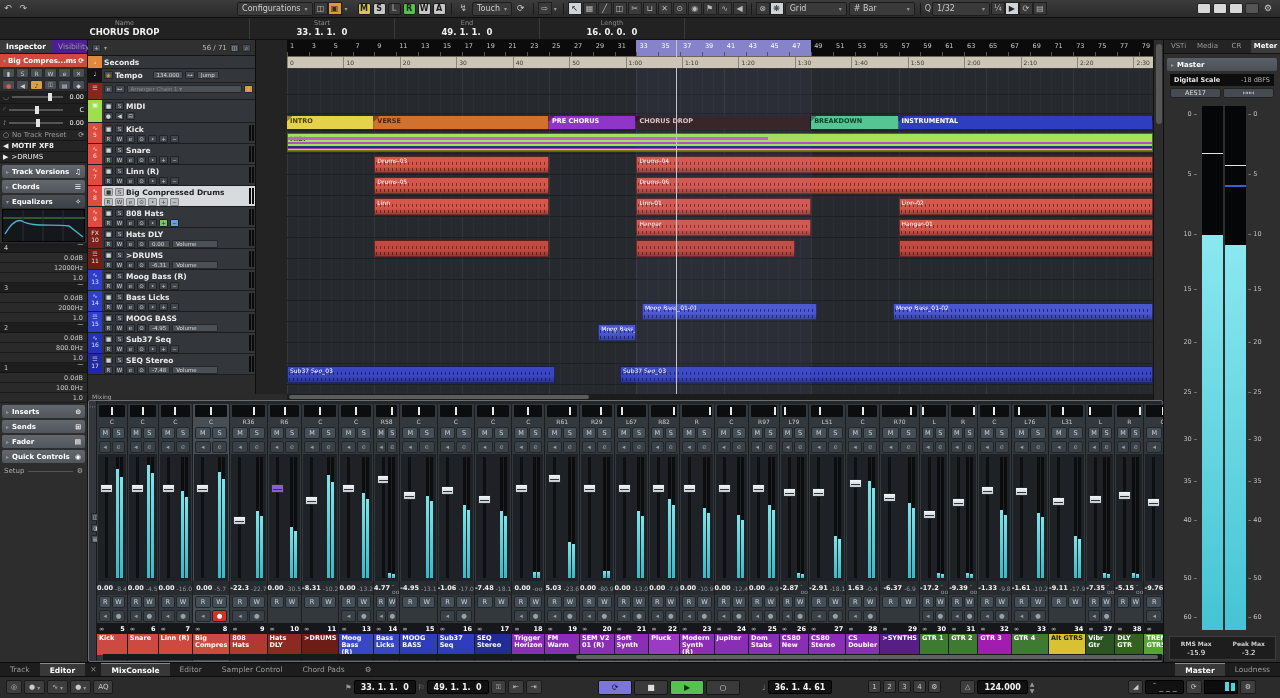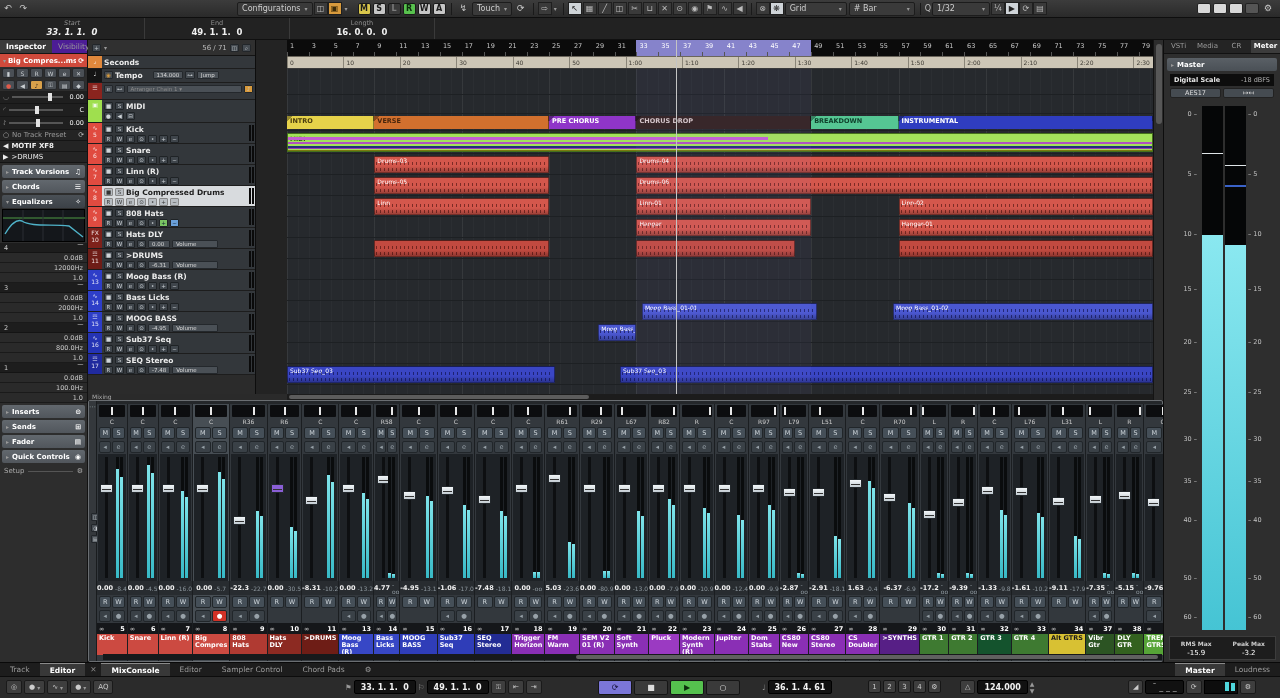--- a/index.html
+++ b/index.html
@@ -272,21 +272,25 @@
     <div class="tool-btn">▤</div>
     <div style="flex:1"></div>
     <div class="zone-btn"></div>
     <div class="zone-btn"></div>
     <div class="zone-btn"></div>
     <div class="zone-btn off"></div>
     <span class="tb-icon" style="margin-right:4px">⚙</span>
   </div>
 
   <div id="infoline">
-      <div class="if-field" style="width: 145px; font-style: italic;">
+      <div class="if-field" style="width: 250px;">
+        <div class="if-label">Name</div>
+        <div class="if-value">CHORUS DROP</div>
+      </div>
+      <div class="if-field" style="width: 145px;">
         <div class="if-label">Start</div>
         <div class="if-value">33. 1. 1.  0</div>
       </div>
       <div class="if-field" style="width: 145px;">
         <div class="if-label">End</div>
         <div class="if-value">49. 1. 1.  0</div>
       </div>
       <div class="if-field" style="width: 145px;">
         <div class="if-label">Length</div>
         <div class="if-value">16. 0. 0.  0</div>
@@ -2159,21 +2163,21 @@
             <div class="cbtn">W</div>
           </div>
           <div class="mr-row">
             <div class="cbtn dim">◂</div>
             <div class="cbtn dim">●</div>
           </div>
           <div class="num-row">
             <span>∞</span>
             <span class="n">32</span>
           </div>
-          <div class="name-row" style="background: #14532d;">GTR 3</div>
+          <div class="name-row" style="background: #a21caf;">GTR 3</div>
         </div>
         <div class="strip">
           <div class="pan-box">
             <div class="pan-tick" style="left: calc(15.4545% - 1px);"></div>
           </div>
           <div class="pan-label">L76</div>
           <div class="ms-row">
             <div class="cbtn">M</div>
             <div class="cbtn">S</div>
           </div>

